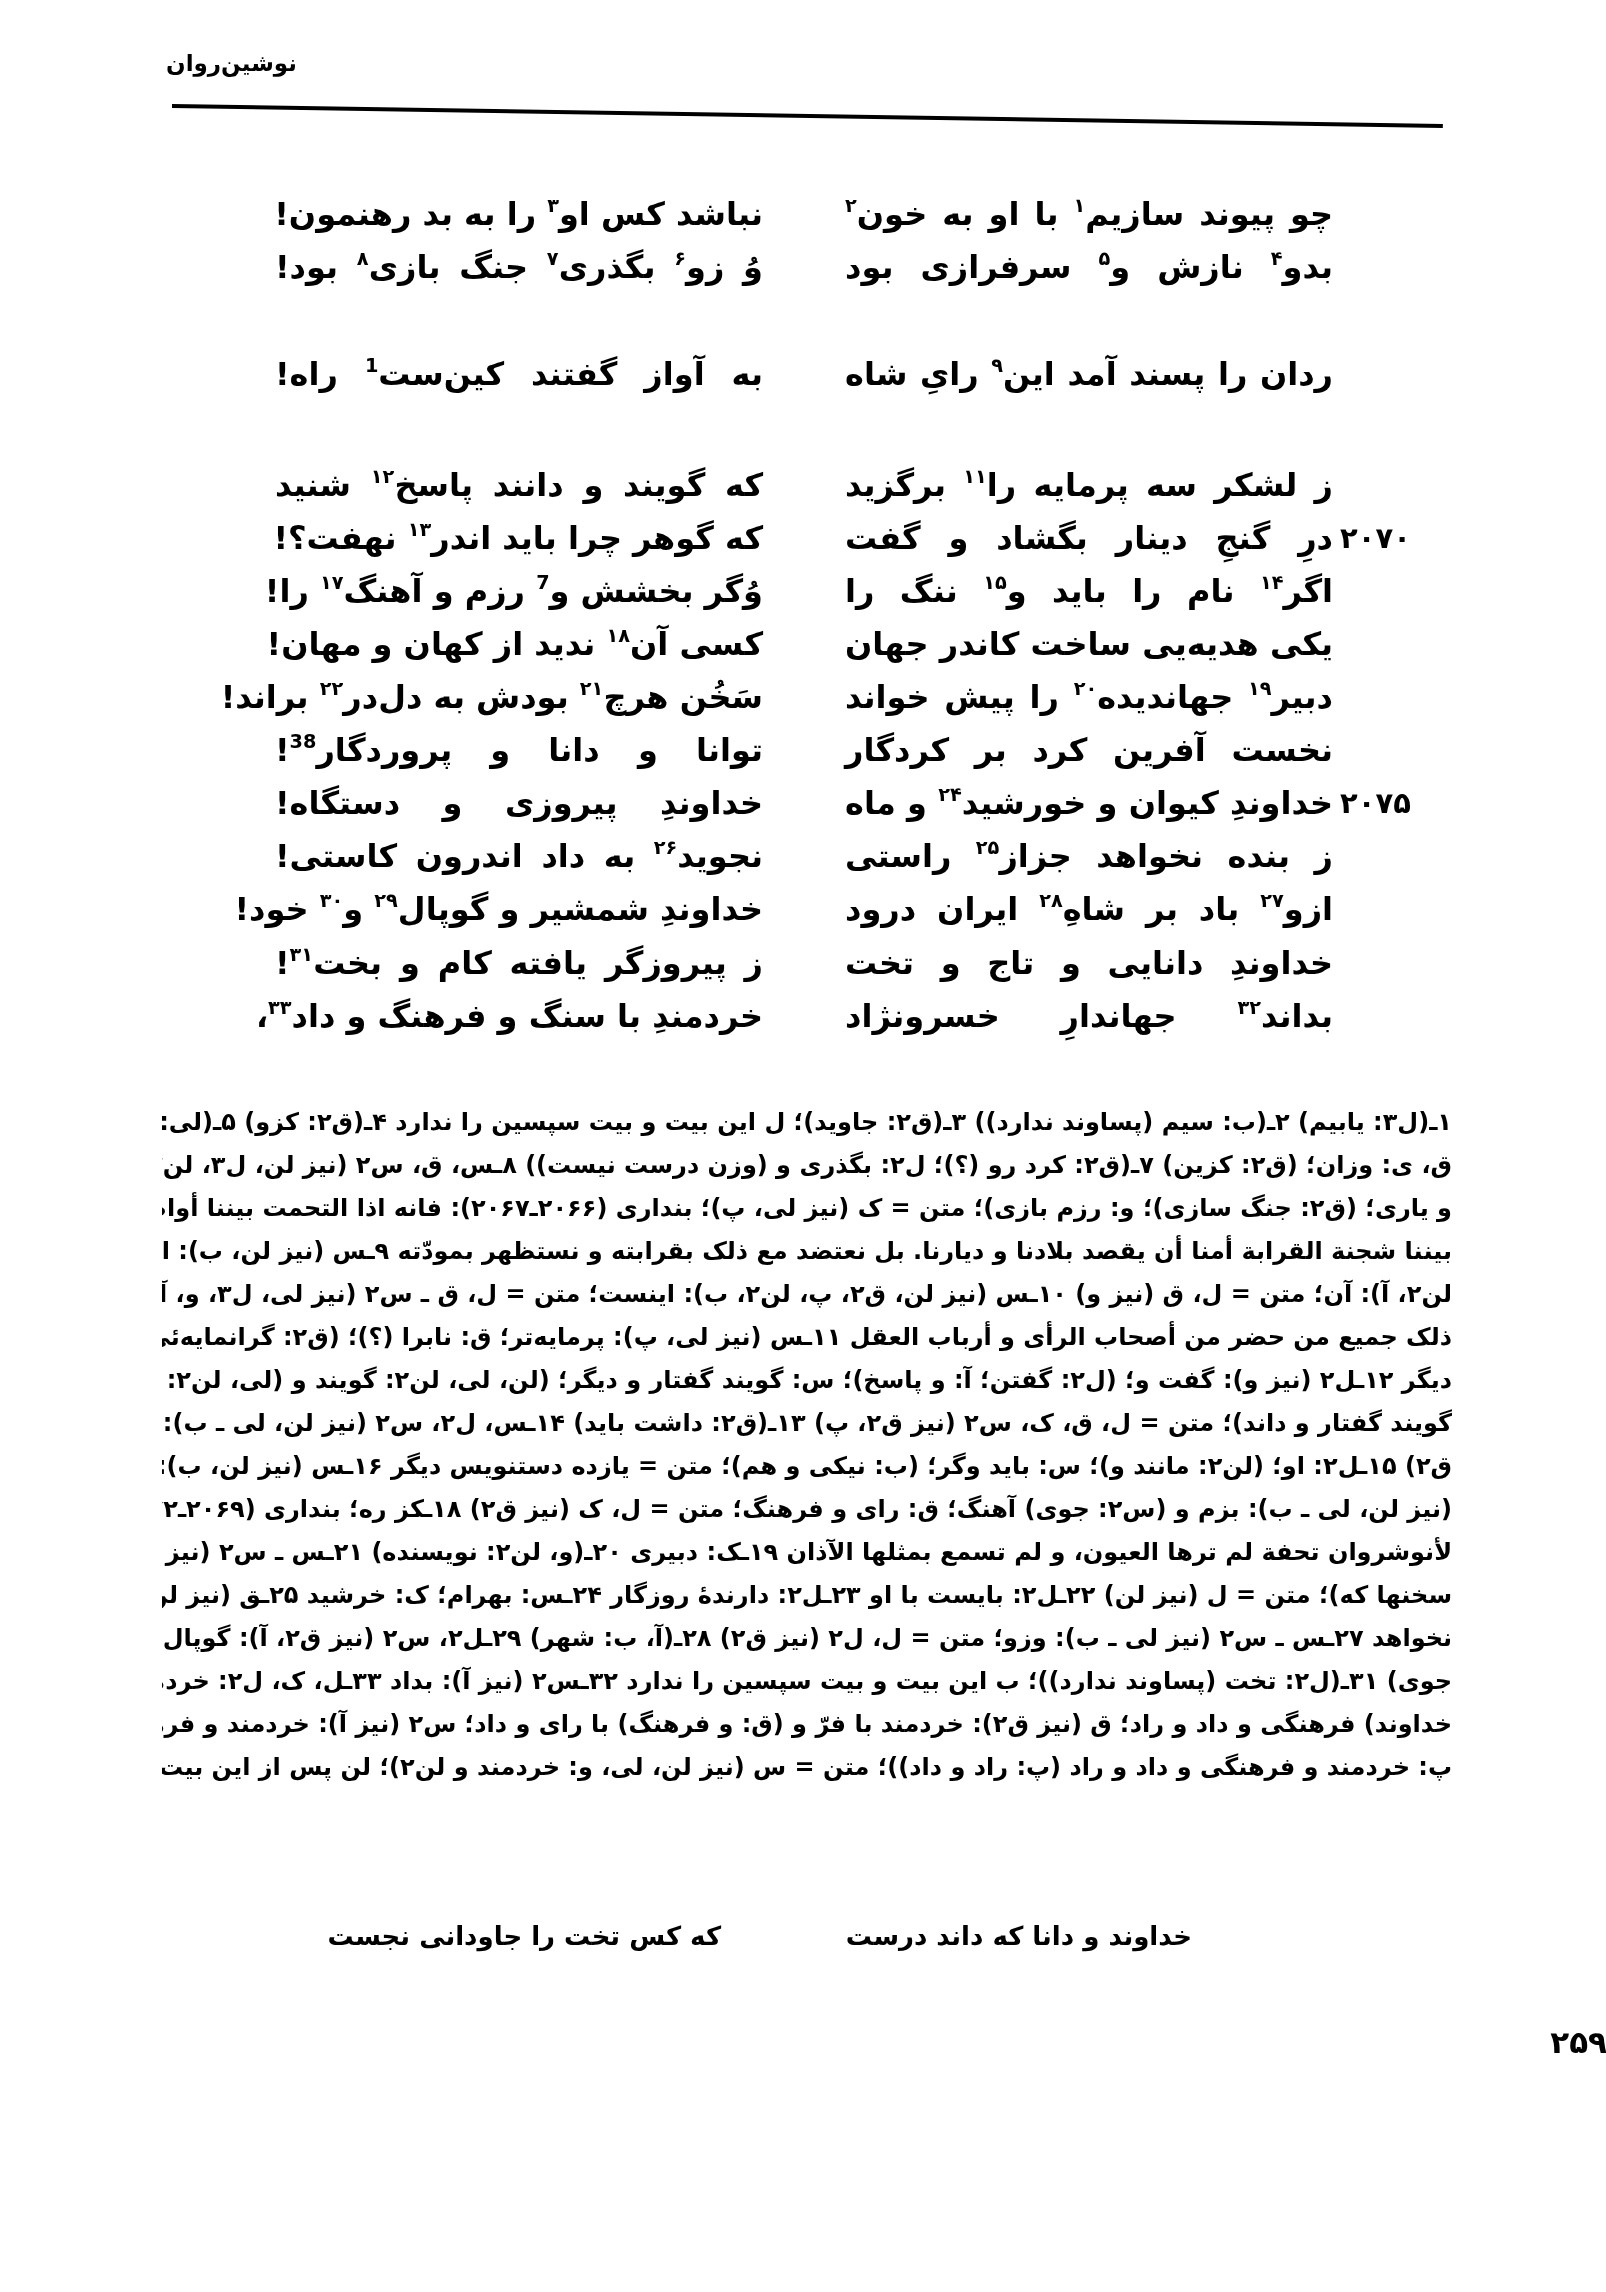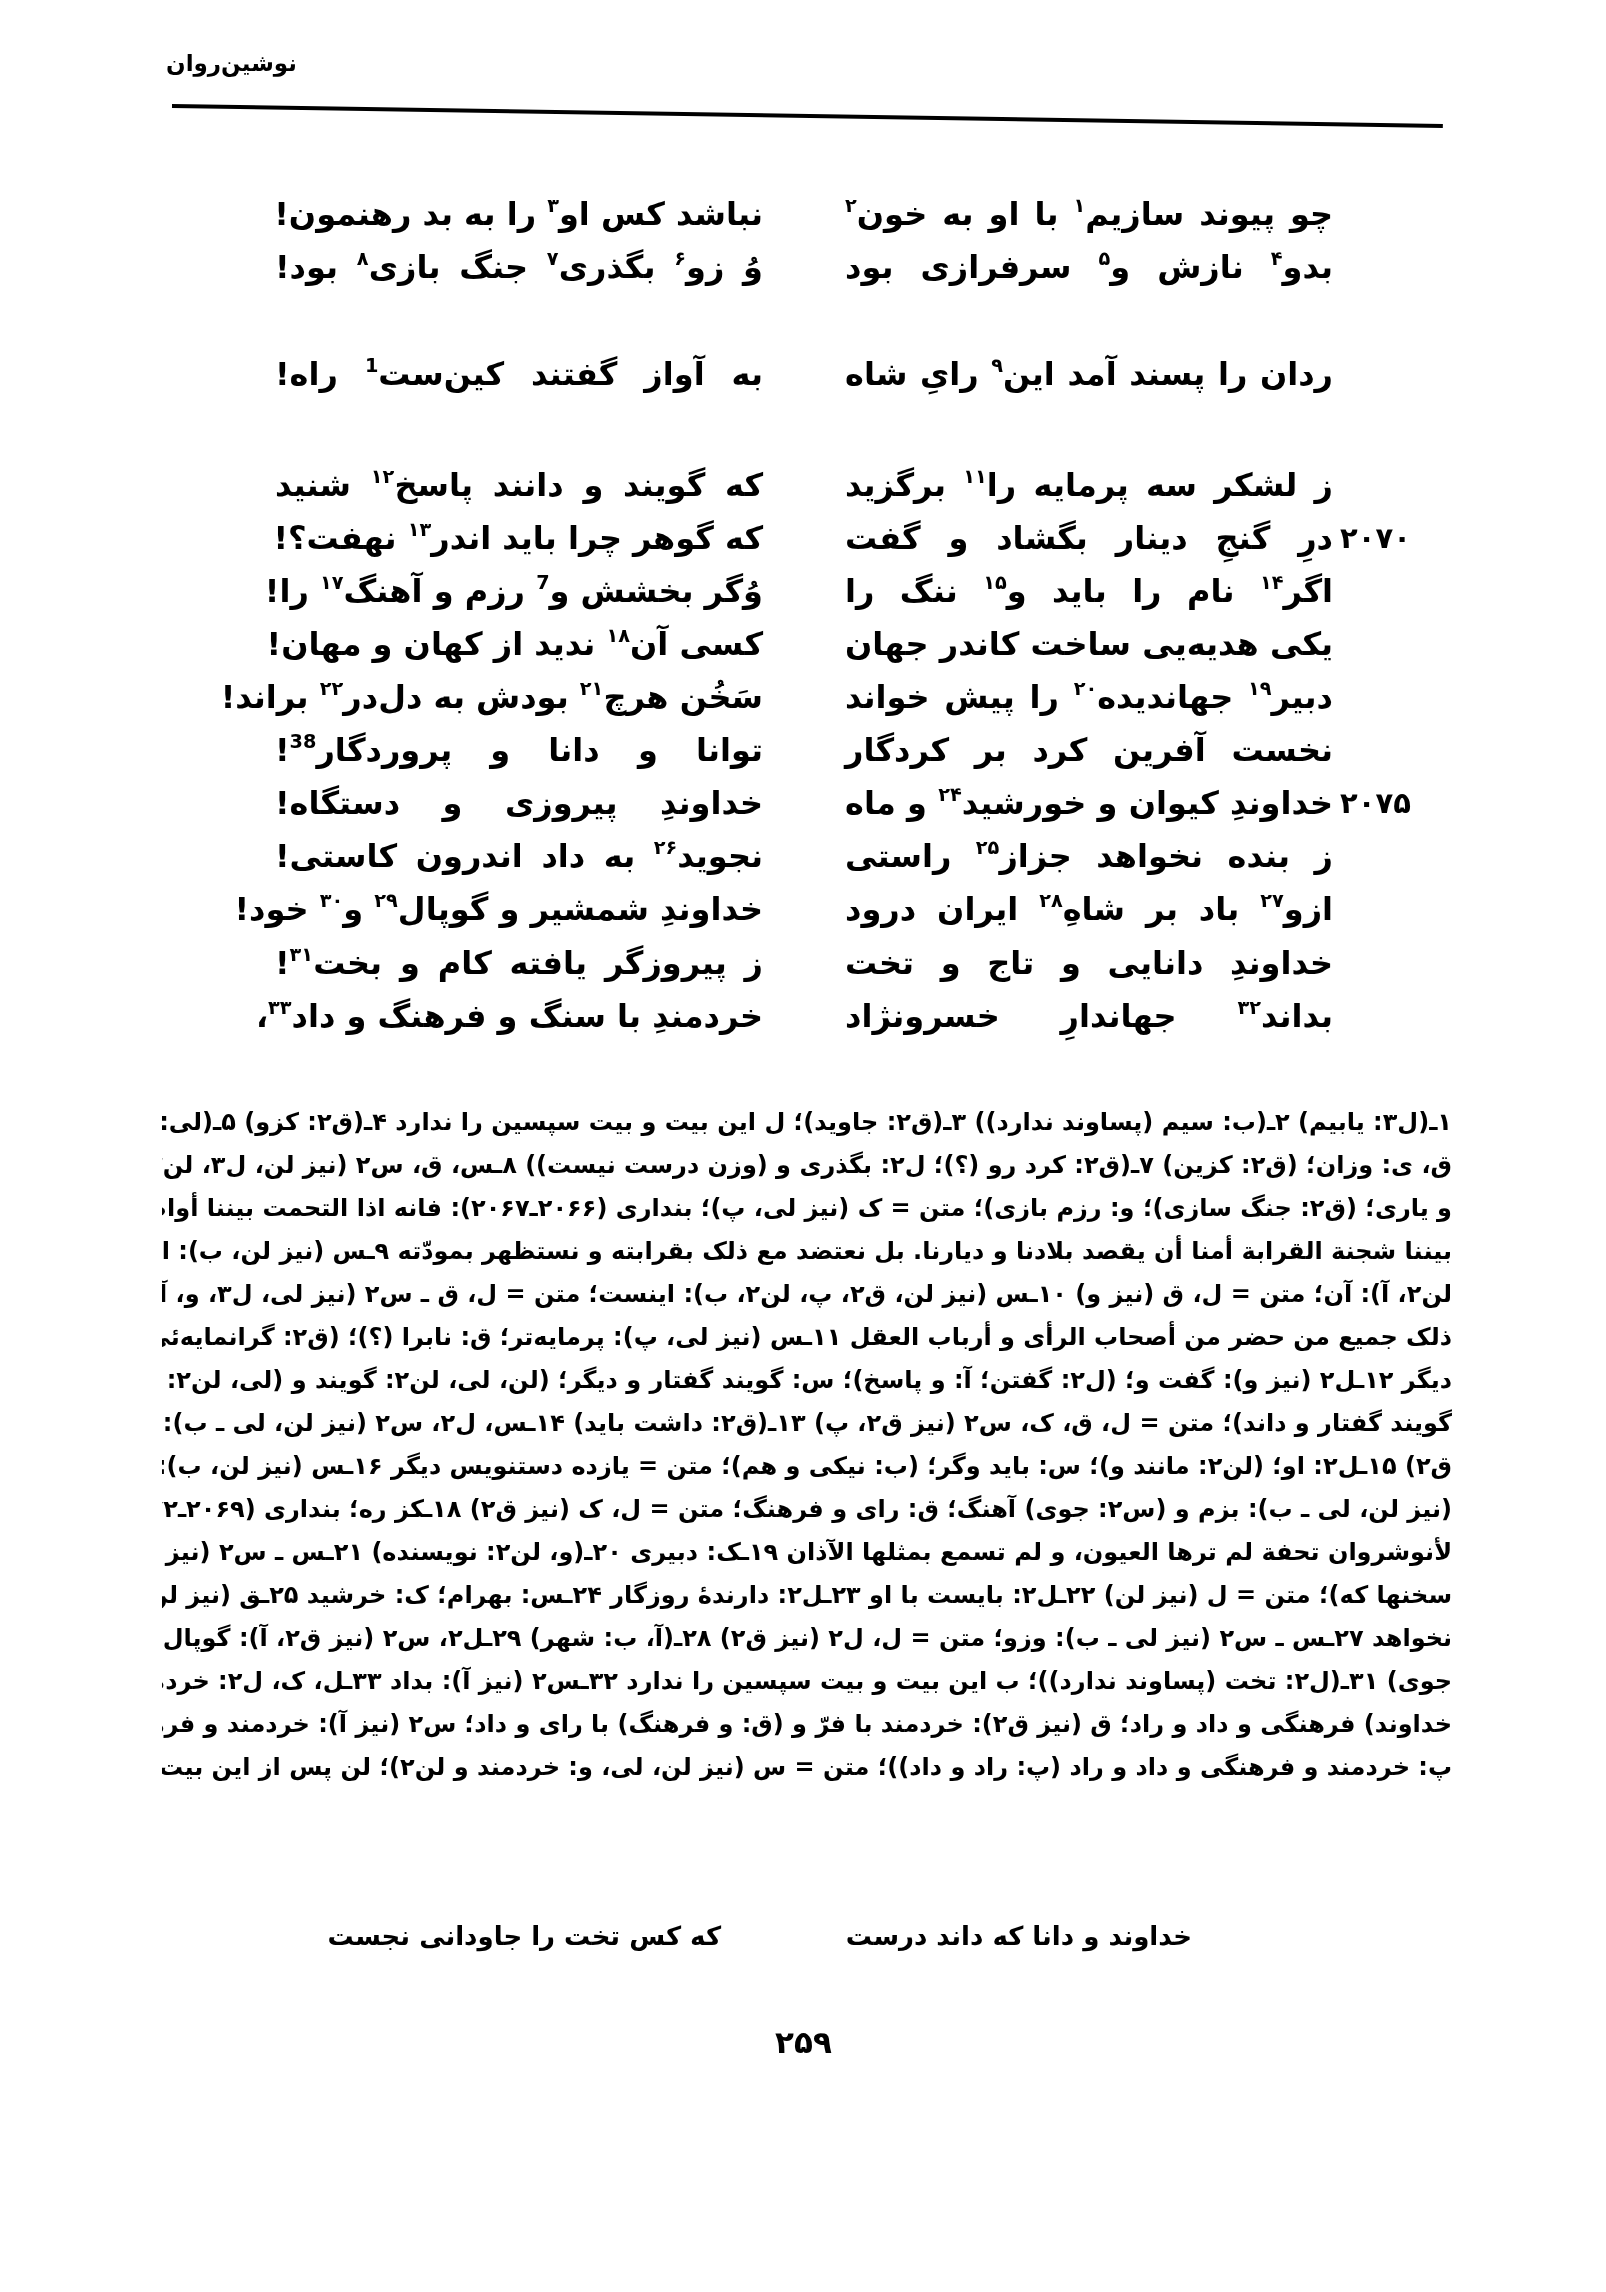--- a/index.html
+++ b/index.html
@@ -40,21 +40,21 @@
   }
   .fn-line { white-space: nowrap; overflow: hidden; text-align: justify; text-align-last: justify; height: 43px; }
   .fn-line.last { text-align-last: right; }
   .closing-verse {
     position: absolute; top: 1921px; left: 0; width: 1607px; height: 48px;
     direction: rtl; font-size: 26px; font-weight: bold;
   }
   .closing-right { position: absolute; right: 415px; }
   .closing-left { position: absolute; right: 886px; }
   .page-number {
-    position: absolute; top: 2024px; left: 0; width: 1607px; text-align: center;
+    position: absolute; top: 2024px; left: 0; width: 1607px; 
     font-size: 31px; font-weight: bold; direction: rtl;
   }
 </style>
 </head>
 <body>
 
 <div class="running-head">نوشین‌روان</div>
 <div class="head-rule"></div>
 
 <div class="verses" id="verses">

